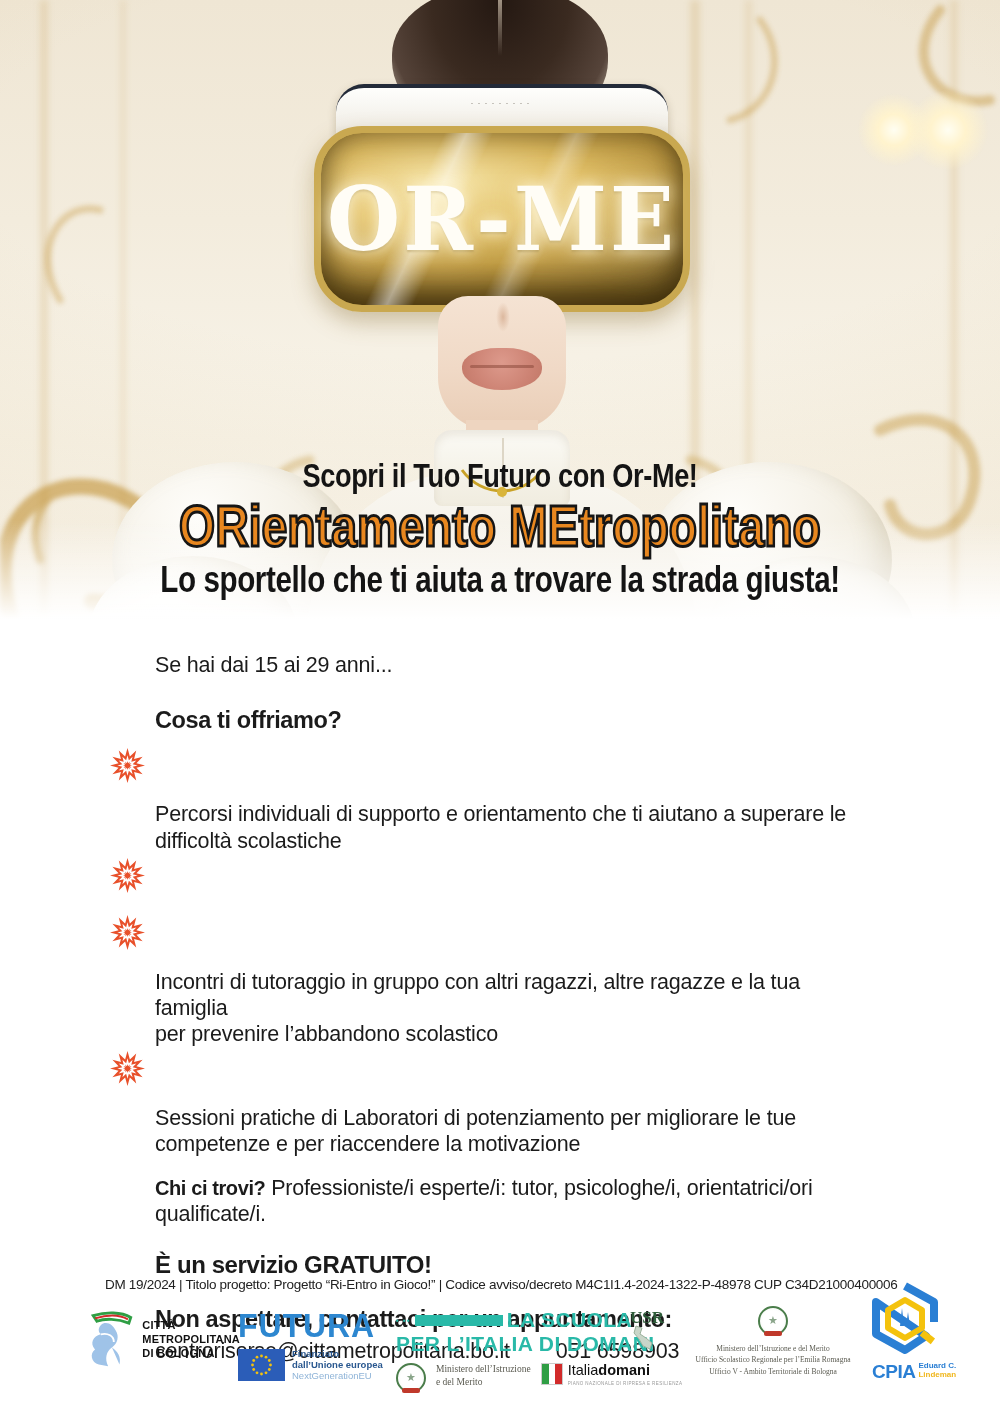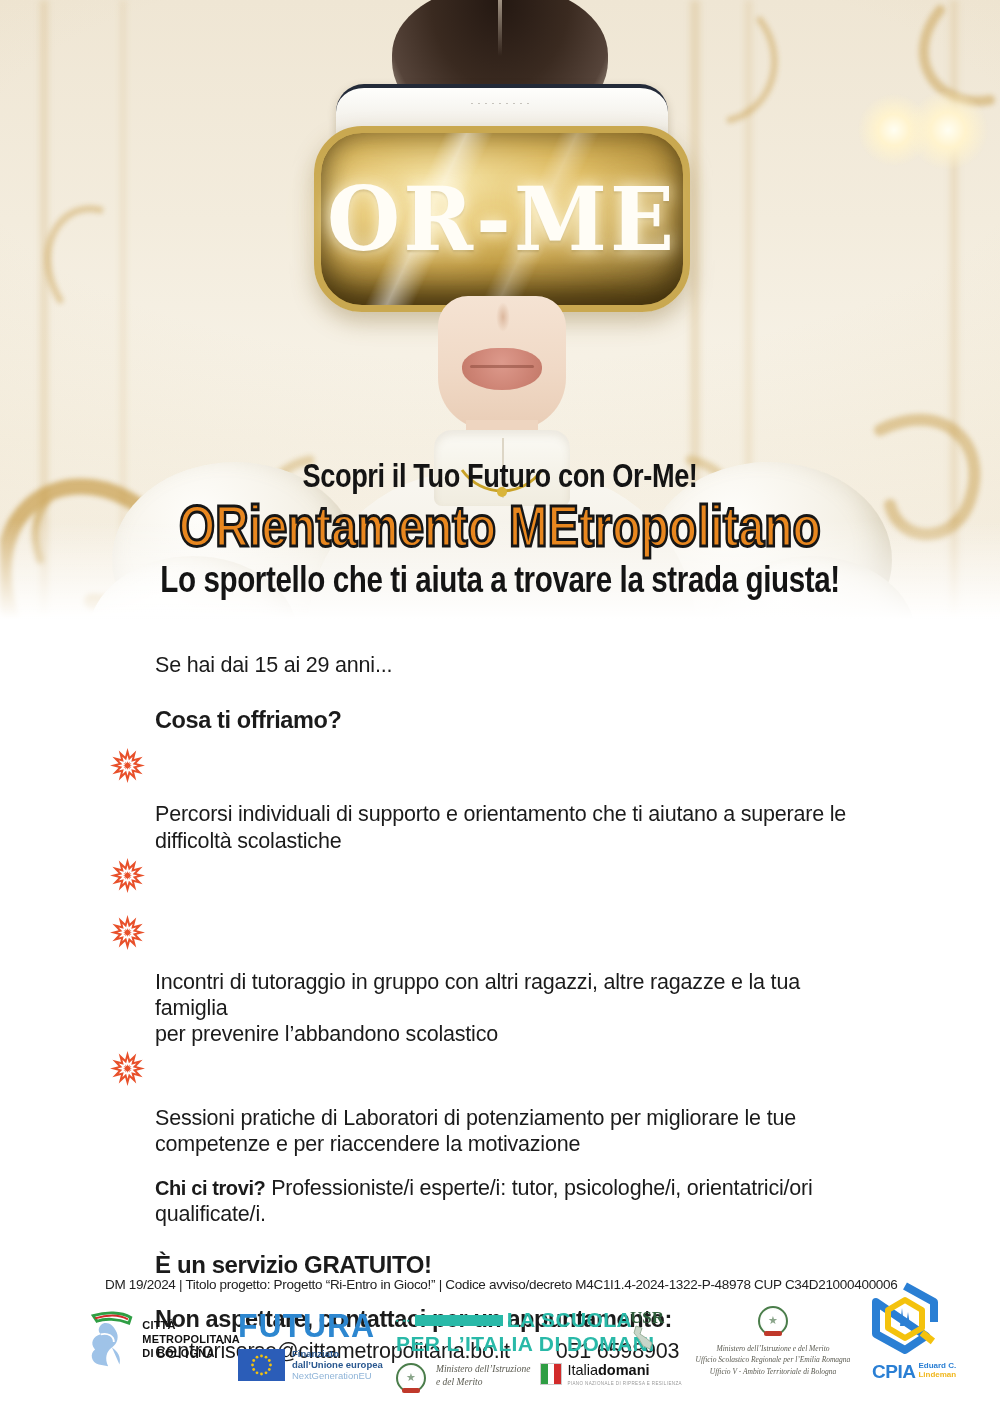--- a/index.html
+++ b/index.html
@@ -118,21 +118,21 @@
   .lg-futura { left:238px; top:1306px; width:220px; }
   .futura-word { font-size:34px; font-weight:900; color:#2d87d0; letter-spacing:1px; transform:scaleX(.94); transform-origin:left; }
   .futura-row { display:flex; gap:7px; margin-top:4px; align-items:flex-start; }
   .eu-flag { width:47px; height:32px; background:#2b5db8; position:relative; flex:none; }
   .eu-text { font-size:9.5px; line-height:1.15; color:#29578f; font-weight:bold; }
   .eu-ngeu { color:#8fb4d8; font-weight:normal; }
   .emblem { width:30px; height:30px; border-radius:50%; border:2px solid #4a7d4a; position:relative; flex:none;
     background:radial-gradient(circle,#ffffff 55%, #eef4ee 100%); }
   .emblem::before { content:"★"; position:absolute; left:50%; top:50%; transform:translate(-50%,-52%); font-size:11px; color:#8aa58a; }
   .emblem::after { content:""; position:absolute; left:4px; bottom:-2px; width:18px; height:5px; background:#c0392b; border-radius:2px; }
-  .script { font-family:"Liberation Serif", serif; font-style:italic; color:#5a5a50; }
+  .script { font-family:"Liberation Serif", serif; color:#5a5a50; }
   .mini-script { font-size:8px; line-height:1.3; }
   .lg-scuola { left:396px; top:1308px; }
   .scuola-line1 { display:flex; align-items:center; gap:4px; }
   .scuola-dots { color:#29b9a8; font-size:8px; letter-spacing:1px; }
   .scuola-bar { width:88px; height:11px; background:#29b9a8; }
   .scuola-txt { color:#29b9a8; font-weight:bold; font-size:21px; letter-spacing:.4px; line-height:1.15; }
   .scuola-row2 { display:flex; gap:10px; margin-top:7px; align-items:flex-start; }
   .idomani { display:flex; gap:5px; align-items:flex-start; }
   .idomani-flag { width:22px; height:22px; border:1px solid #ccc; flex:none;
     background:linear-gradient(90deg,#2f9e44 0 33%,#ffffff 33% 66%,#d22b2b 66%); }

